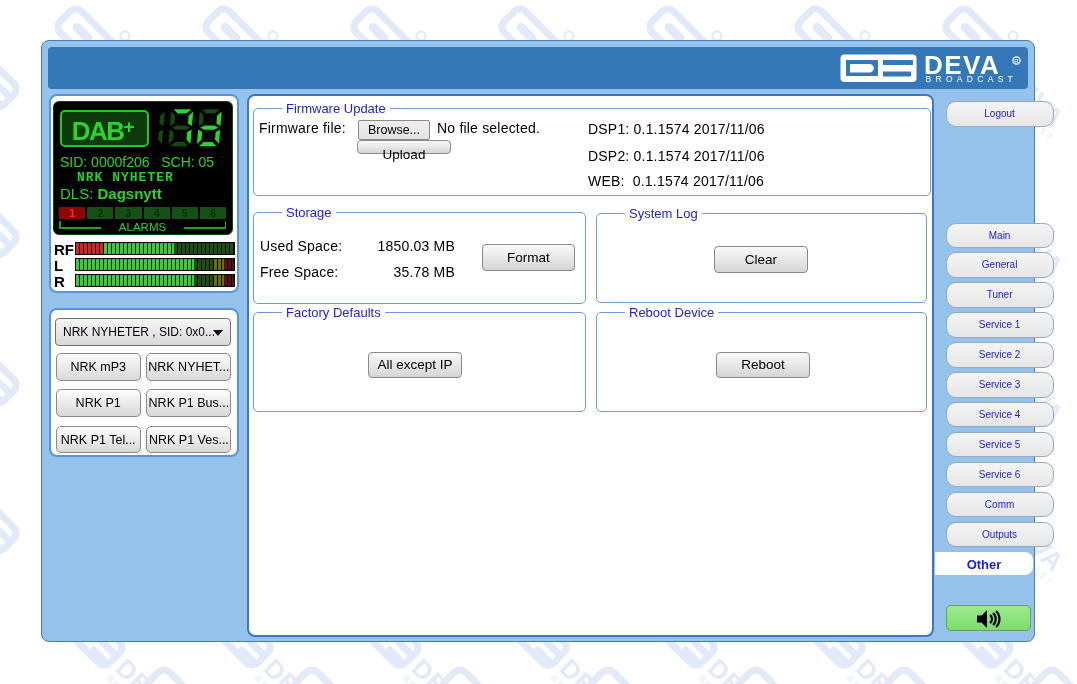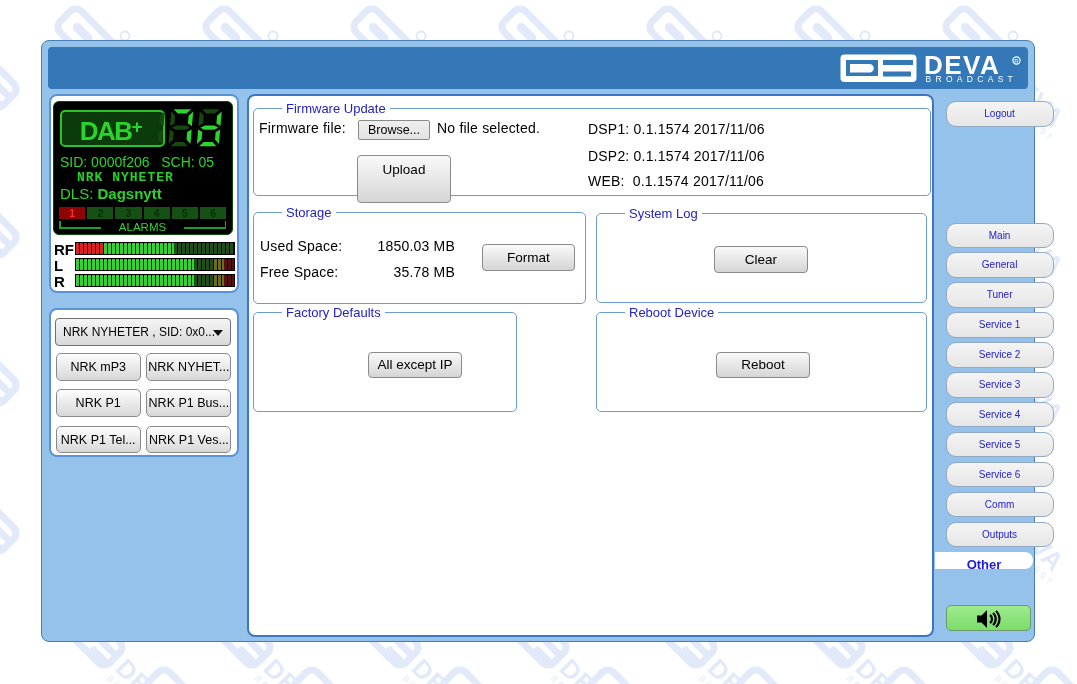--- a/index.html
+++ b/index.html
@@ -13,21 +13,21 @@
   color:#fff;text-shadow:1.6px 1.6px 0 #1c4179}
 .wbox{position:absolute;background:#fff;border:2px solid #5b93d6;border-radius:8px}
 #box1{left:7px;top:53px;width:190px;height:199px}
 #box2{left:7px;top:267px;width:190px;height:149px}
 #box3{left:7px;top:560px;width:190px;height:35px}
 #content{position:absolute;left:205px;top:53px;width:687px;height:543px;
   background:#fff;border:2px solid #3d77c1;border-radius:8px}
 
 #disp{position:absolute;left:2px;top:5px;width:180px;height:134px;background:#000;
   border:1px solid #0c4a0c;border-radius:6px}
-#dablogo{position:absolute;left:6px;top:8px;width:105px;height:37px;background:#0b3a0b;
+#dablogo{position:absolute;left:6px;top:8px;width:89px;height:37px;background:#0b3a0b;
   border:2px solid #27c427;border-radius:5px;text-align:center}
 #dablogo span{font-weight:bold;color:#2bd42b;font-size:26px;letter-spacing:-1.5px;
   position:relative;top:1px;left:-2px}
 #dablogo sup{font-size:19px;position:relative;top:3px;left:0px}
 #sidline{position:absolute;left:6px;top:52px;color:#2bd42b;font-size:14px;white-space:pre}
 #nrkline{position:absolute;left:23px;top:68px;color:#2ad02a;font-size:13px;font-weight:bold;
   font-family:"Liberation Mono",monospace;letter-spacing:1px}
 #dlsline{position:absolute;left:6px;top:83px;color:#2bd42b;font-size:15px}
 #alarms{position:absolute;left:5px;top:104.5px;width:167px;height:12px}
 .acell{position:absolute;top:0;width:26.3px;height:12px;background:#155015;
@@ -52,21 +52,21 @@
 
 fieldset{position:absolute;border:1px solid #6b9bd2;border-radius:5px}
 fieldset legend{margin-left:28px;padding:0 4px;color:#2222cc;font-size:13px}
 .t13{position:absolute;font-size:14px;letter-spacing:0.2px;color:#000;white-space:nowrap}
 .btn{position:absolute;background:linear-gradient(#f9f9f9,#e9e9e9 45%,#d5d5d5);
   border:1px solid #8a8a8a;border-radius:4px;font-size:13.5px;color:#000;text-align:center}
 
 .sbtn{position:absolute;left:903.6px;width:108px;height:25.5px;
   background:linear-gradient(#f4f4f4,#e6e6e6);border:1px solid #93a9c4;border-radius:10px;
   color:#2222cc;font-size:10px;text-align:center;line-height:23.5px}
-#othertab{position:absolute;left:893px;top:511px;width:98px;height:17px;background:#fff;
+#othertab{position:absolute;left:893px;top:511px;width:98px;height:23px;background:#fff;
   border-radius:0 8px 8px 0;color:#1c1cd8;font-size:13px;font-weight:bold;text-align:center;
   line-height:26.5px;}
 #spkbtn{position:absolute;left:904px;top:564px;width:85px;height:26px;
   background:linear-gradient(#9dea8d,#7cdc6a);border:1px solid #6b9a6b;border-radius:5px;text-align:center}
 </style></head><body>
 <svg id="wm" width="1077" height="684" xmlns="http://www.w3.org/2000/svg">
 <defs>
       <g id="L" transform="translate(29.7,31.1) rotate(45)">
         <g fill="none" stroke="#e2e9f8">
   <rect x="-78" y="-16" width="70" height="30" rx="8" stroke-width="7"></rect>
@@ -282,40 +282,40 @@
     </div>
 
 
   <div id="content">
 <fieldset style="left:4px;top:5px;width:678px;height:95px">
         <legend>Firmware Update</legend>
       </fieldset>
 <div class="t13" style="left:10px;top:24px">Firmware file:</div>
 <div class="btn" style="left:109px;top:24px;width:72px;height:20px;border-radius:2px;font-size:12.5px;line-height:18px;background:linear-gradient(#efefef,#e2e2e2)">Browse...</div>
 <div class="t13" style="left:188px;top:24px">No file selected.</div>
-<div class="btn" style="left:108px;top:59px;width:94px;height:48px;line-height:28px">Upload</div>
+<div class="btn" style="left:108px;top:44px;width:94px;height:14px;line-height:28px">Upload</div>
 <div class="t13" style="left:339px;top:25px">DSP1: 0.1.1574 2017/11/06</div>
 <div class="t13" style="left:339px;top:52px">DSP2: 0.1.1574 2017/11/06</div>
 <div class="t13" style="left:339px;top:76.5px">WEB:&nbsp; 0.1.1574 2017/11/06</div>
 
 <fieldset style="left:4px;top:109px;width:333px;height:99px">
         <legend>Storage</legend>
       </fieldset>
 <div class="t13" style="left:11px;top:142px">Used Space:</div>
 <div class="t13" style="left:106px;top:142px;width:100px;text-align:right">1850.03 MB</div>
 <div class="t13" style="left:11px;top:168px">Free Space:</div>
 <div class="t13" style="left:106px;top:168px;width:100px;text-align:right">35.78 MB</div>
 <div class="btn" style="left:233px;top:148px;width:93px;height:27px;line-height:25px">Format</div>
 
 <fieldset style="left:347px;top:110px;width:331px;height:97px">
         <legend>System Log</legend>
       </fieldset>
 <div class="btn" style="left:465px;top:150px;width:94px;height:27px;line-height:25px">Clear</div>
 
-<fieldset style="left:4px;top:209px;width:264px;height:107px">
+<fieldset style="left:4px;top:209px;width:333px;height:107px">
         <legend>Factory Defaults</legend>
       </fieldset>
 
 <div class="btn" style="left:119px;top:256px;width:94px;height:26px;line-height:24px">All except IP</div>
 
 <fieldset style="left:347px;top:209px;width:331px;height:107px">
         <legend>Reboot Device</legend>
       </fieldset>
 <div class="btn" style="left:467px;top:256px;width:94px;height:26px;line-height:24px">Reboot</div>
 </div>

